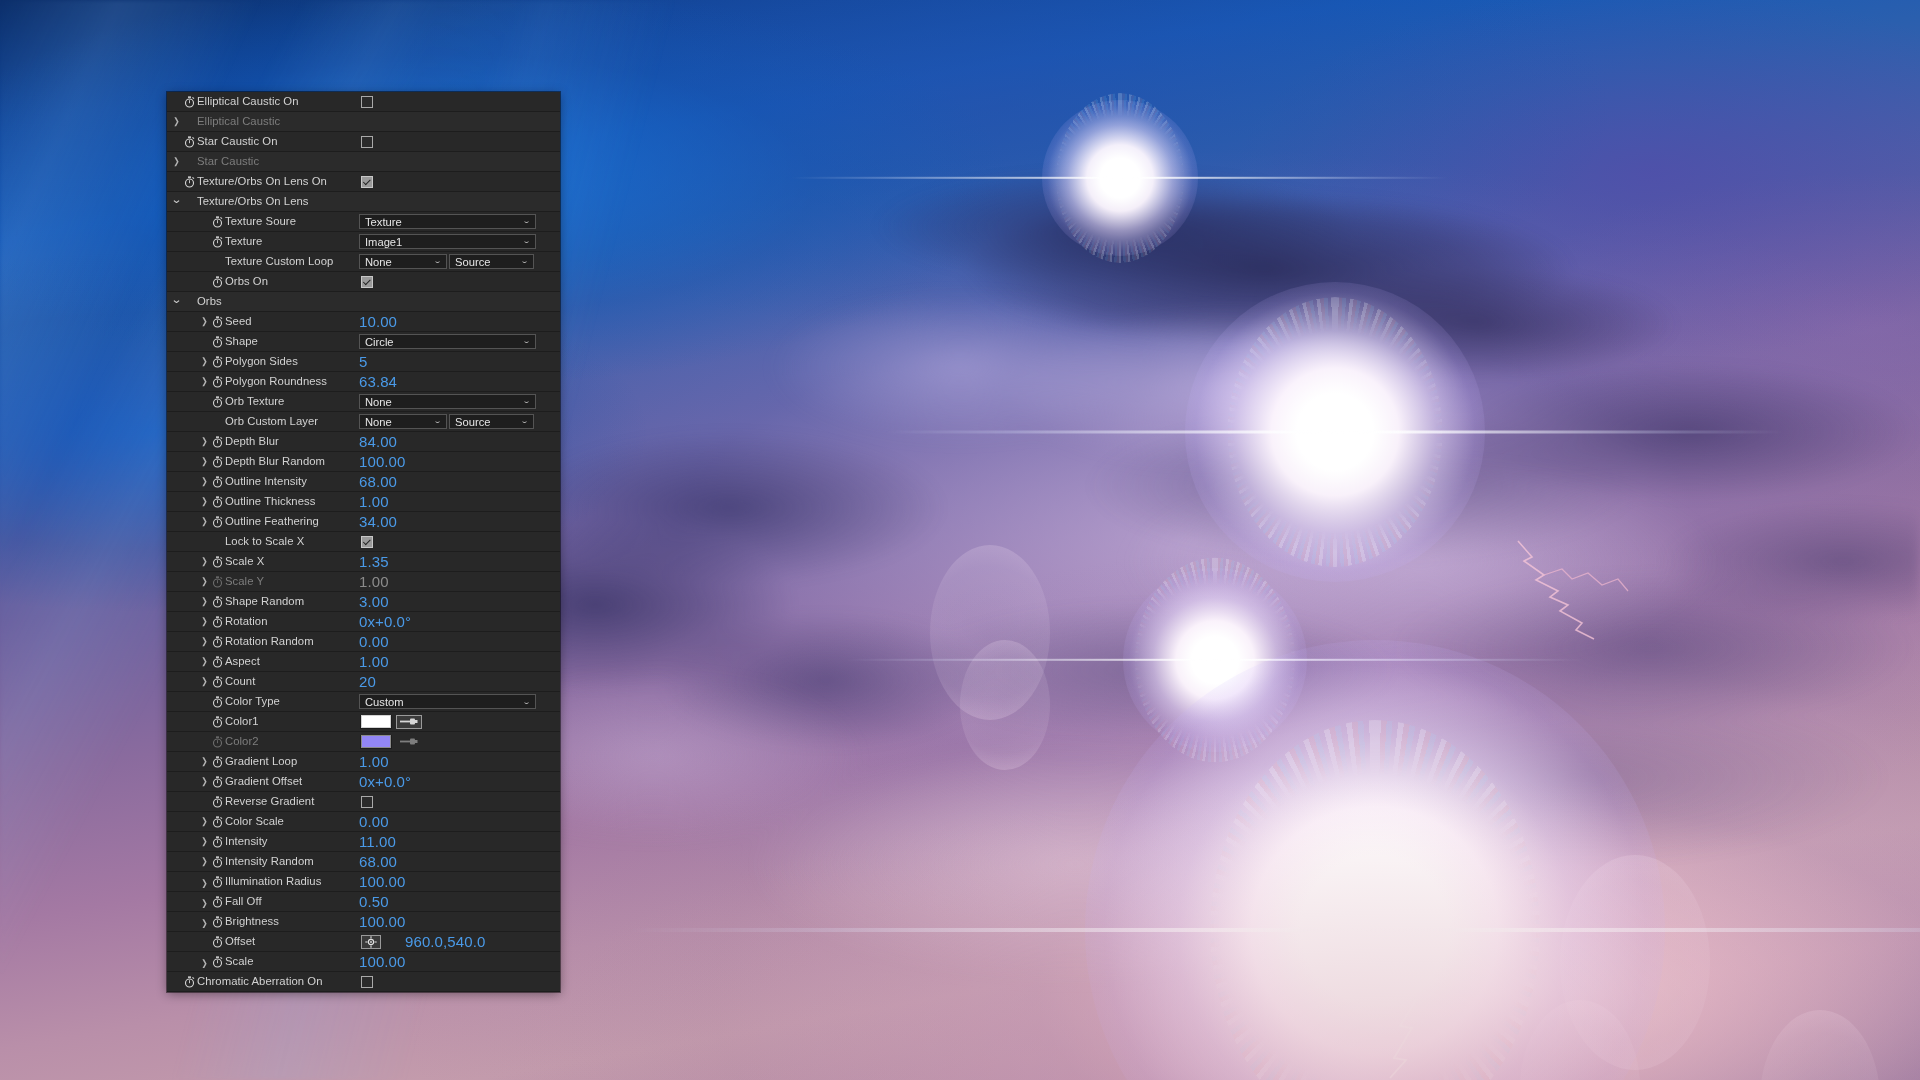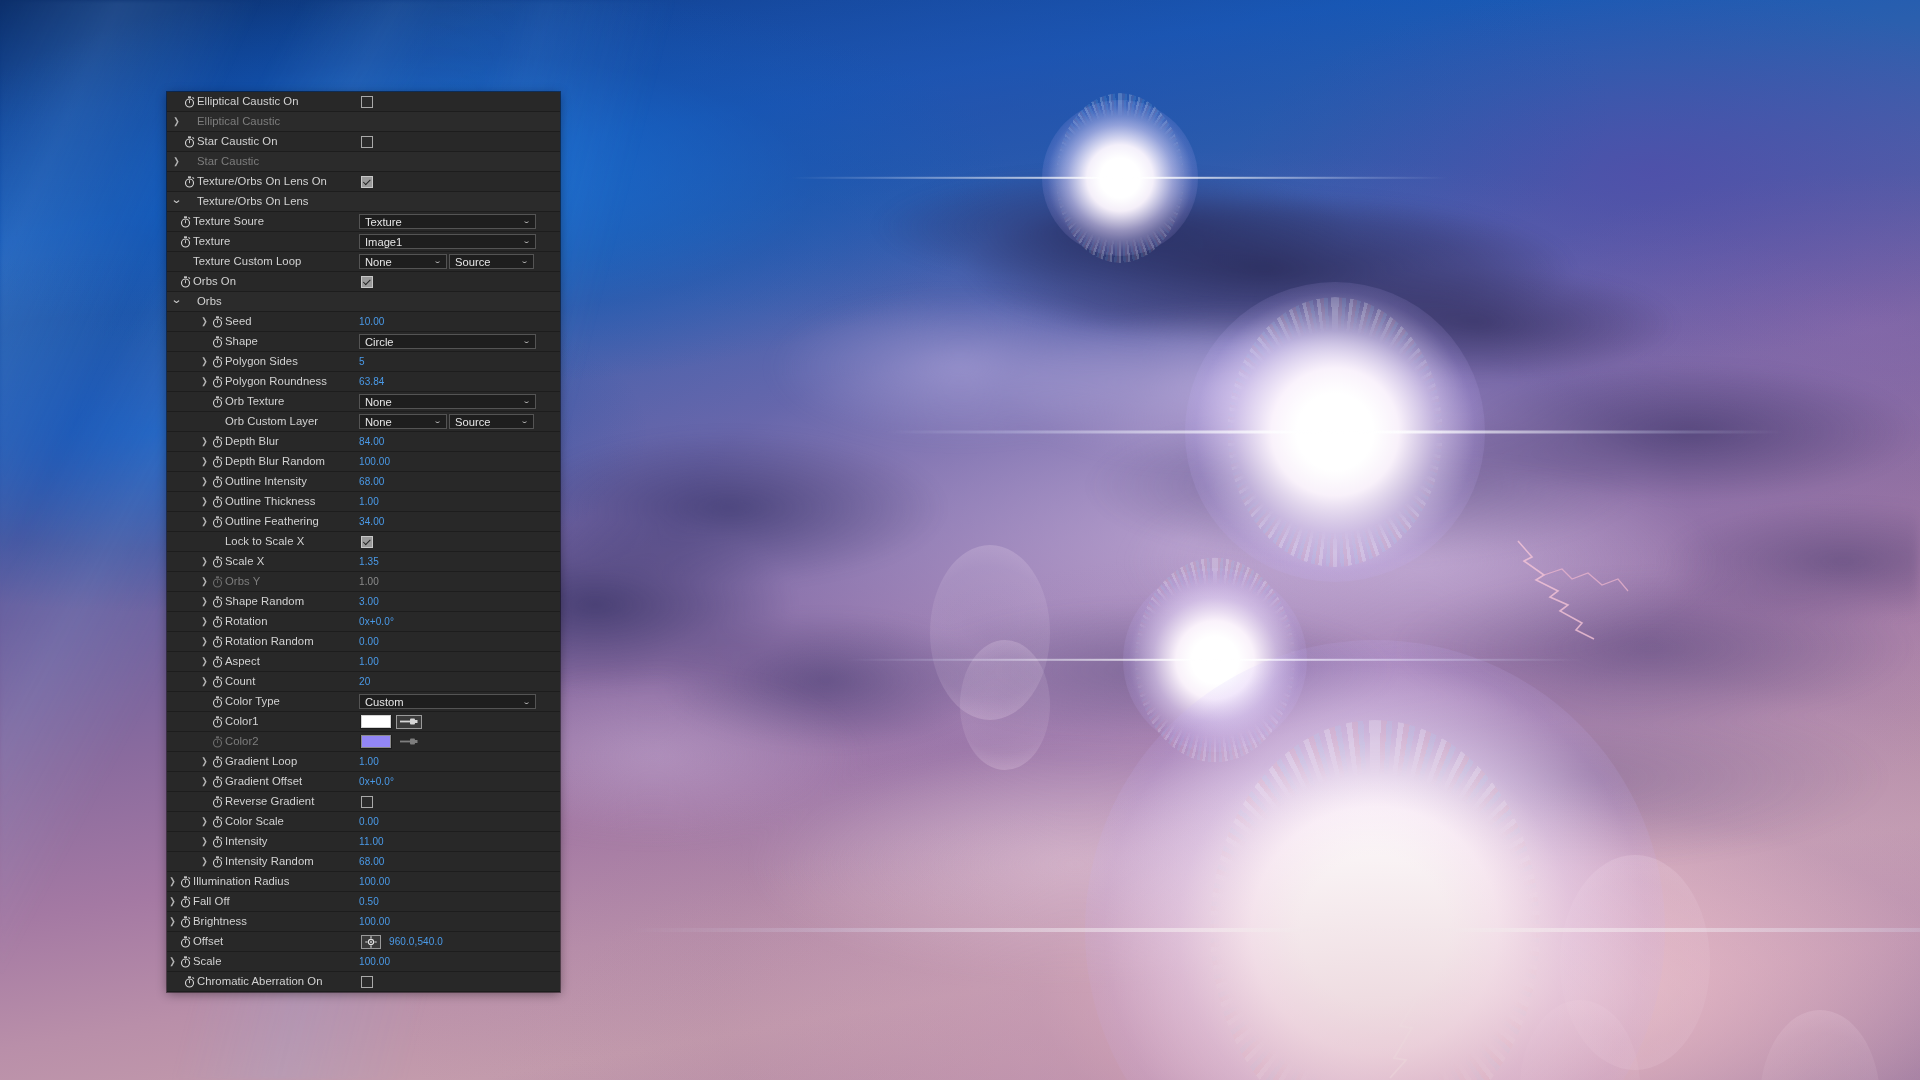--- a/index.html
+++ b/index.html
@@ -153,25 +153,25 @@
   }
   .tri.empty{ color:transparent; }
   .tri.open{ color:#cfcfcf; }
 
   
   .sw{ width:15px; flex:0 0 15px; display:flex; align-items:center; justify-content:center; }
   .sw svg{ display:block; }
 
   .ind0{ padding-left:4px; }
   .ind1{ padding-left:4px; }
-  .ind2{ padding-left:0; }
+  .ind2{ padding-left:32px;align-items:flex-end; }
   .ind3{ padding-left:32px; }
 
   
-  .num{ color:#4a9ae8; font-size:10px; letter-spacing:.1px; }
+  .num{ color:#4a9ae8; font-size:15px; letter-spacing:.1px; }
 
   
   .cb{
     width:12px; height:12px; flex:0 0 12px;
     border:1px solid #a9a9a9;
     background:#2b2b2b;
     display:flex; align-items:center; justify-content:center;
     margin-left:2px;
   }
   .cb.on{ background:#9a9a9a; border-color:#c8c8c8; }
@@ -224,21 +224,21 @@
 
   
   .posbtn{
     width:20px; height:14px;
     border:1px solid #9a9a9a;
     background:#3a3a3a;
     margin-left:2px;
     display:flex; align-items:center; justify-content:center;
   }
   .posbtn svg{ display:block; }
-  .offset-val{ margin-left:8px; }
+  .offset-val{ margin-left:24px; }
 </style>
 </head>
 <body>
 
 <div id="bg">
   <div class="layer sky-base"></div>
   <div class="layer nebula"></div>
   <div class="layer shafts"></div>
   <div class="layer dark-clouds"></div>
   <div class="layer bright-clouds"></div>
@@ -667,21 +667,21 @@
       <div class="label-cell ind3">
         <span class="tri">❯</span>
         <span class="sw">
           <svg width="11" height="12" viewBox="0 0 11 12">
             <rect x="4" y="0.4" width="3" height="1.5" fill="#6e6e6e"></rect>
             <rect x="8.2" y="1.4" width="2" height="1.2" fill="#6e6e6e" transform="rotate(40 9.2 2)"></rect>
             <circle cx="5.5" cy="7" r="4" fill="none" stroke="#6e6e6e" stroke-width="1.1"></circle>
             <rect x="5.1" y="4.2" width="0.9" height="3" fill="#6e6e6e"></rect>
           </svg>
         </span>
-        <span class="txt dim">Orbs Y</span>
+        <span class="txt dim">Scale Y</span>
       </div>
       <div class="val-cell">
         <span class="num dim" style="color: rgb(139, 139, 139);">1.00</span>
       </div>
     </div>
     <div class="row">
       <div class="label-cell ind3">
         <span class="tri">❯</span>
         <span class="sw">
           <svg width="11" height="12" viewBox="0 0 11 12">

